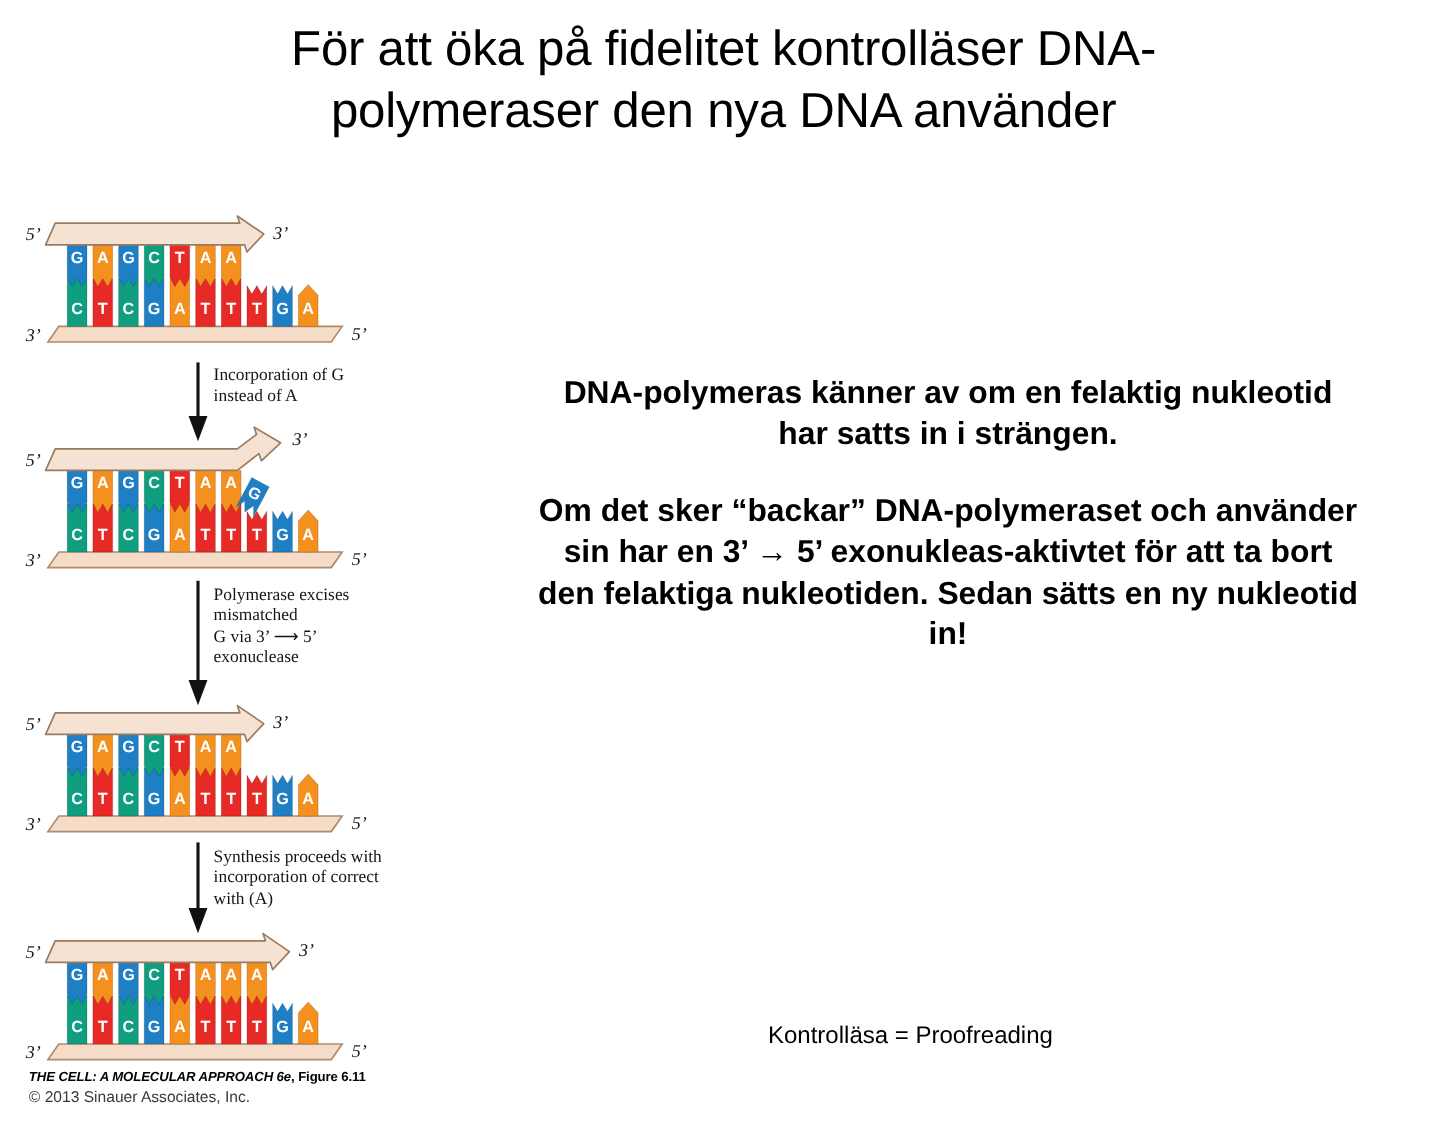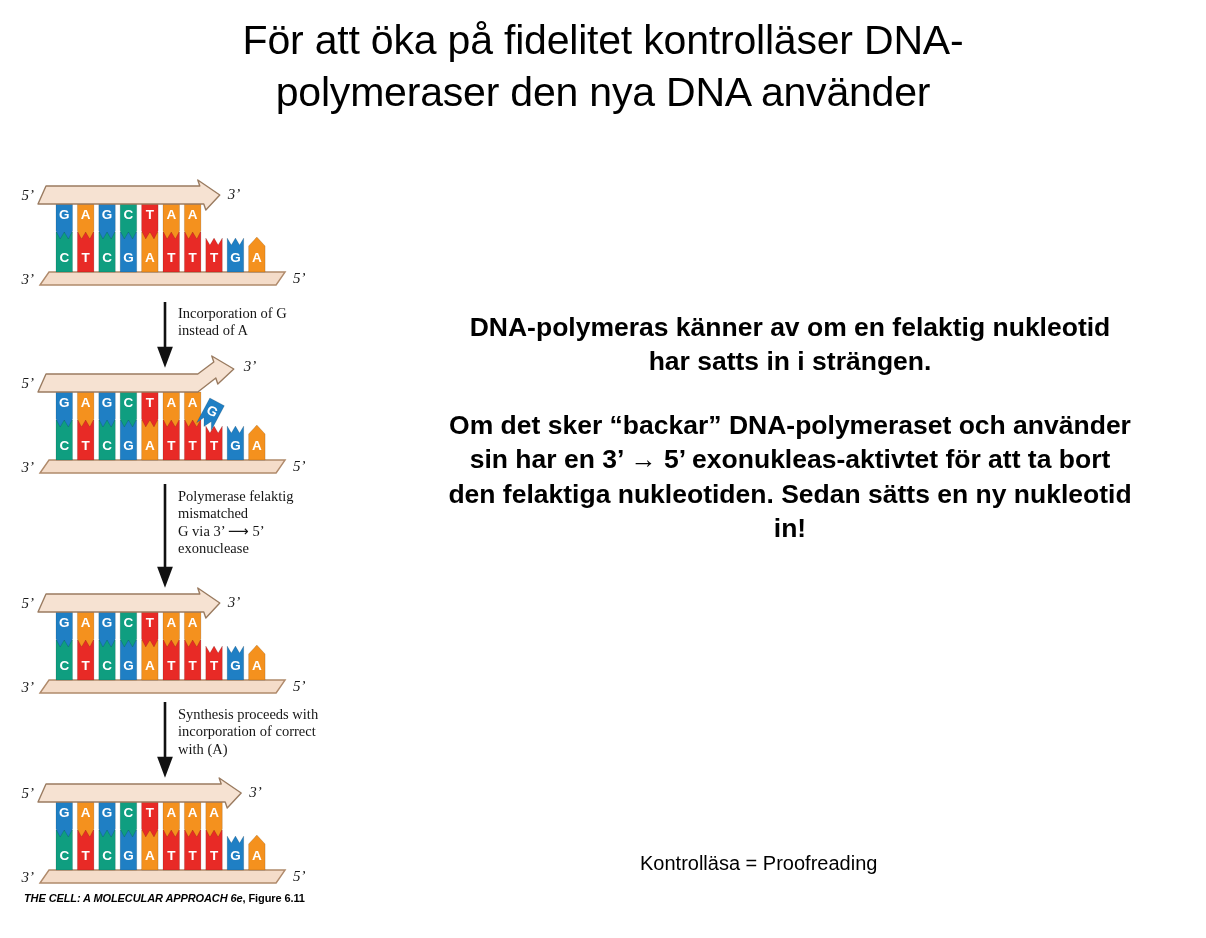--- a/index.html
+++ b/index.html
@@ -251,21 +251,21 @@
             <text x="200.04999999999998" y="47" text-anchor="middle" font-family="&quot;Liberation Sans&quot;, sans-serif" font-size="13.5" font-weight="bold" fill="#ffffff">G</text>
           </g>
           <text x="16" y="22" text-anchor="end" class="ticklbl">5’</text>
           <text x="225.79999999999998" y="5" text-anchor="start" class="ticklbl">3’</text>
           <text x="16" y="106" text-anchor="end" class="ticklbl">3’</text>
           <text x="275.1" y="105" text-anchor="start" class="ticklbl">5’</text>
         </svg>
     </div>
 
     <div class="step s2">
-        <div>Polymerase felaktig</div>
+        <div>Polymerase excises</div>
         <div>mismatched</div>
         <div>G via 3’ ⟶ 5’</div>
         <div>exonuclease</div>
       </div>
 
     <div class="panel p3">
       <svg width="360" height="118" viewBox="0 0 360 118">
           <path d="M 22 107 L 31 94 L 267.1 94 L 258.1 107 Z" fill="#F4DCC9" stroke="#B08A6B" stroke-width="1.4"></path>
           <g>
             <path d="M 38 54 L 54.5 54 L 54.5 94 L 38 94 Z" fill="#0F9E80" stroke="rgba(0,0,0,0.18)" stroke-width="0.7"></path>
@@ -429,20 +429,21 @@
           <text x="231.2" y="21" text-anchor="start" class="ticklbl">3’</text>
           <text x="16" y="106" text-anchor="end" class="ticklbl">3’</text>
           <text x="275.1" y="105" text-anchor="start" class="ticklbl">5’</text>
         </svg>
     </div>
 
     <div class="credit">
       <div class="line1">
         <span class="ital">THE CELL: A MOLECULAR APPROACH 6e</span><span>, Figure 6.11</span>
       </div>
+      <div class="line2">© 2013 Sinauer Associates, Inc.</div>
     </div>
 
   </div>
 
   <svg class="arrows" style="position:absolute;left:18px;top:178px;width:360px;height:760px;pointer-events:none">
     <g stroke="#111" stroke-width="2.6" fill="#111">
       <line x1="147" y1="124" x2="147" y2="176"></line>
       <polygon points="147,186 141,170 153,170"></polygon>
       <line x1="147" y1="306" x2="147" y2="396"></line>
       <polygon points="147,406 141,390 153,390"></polygon>

